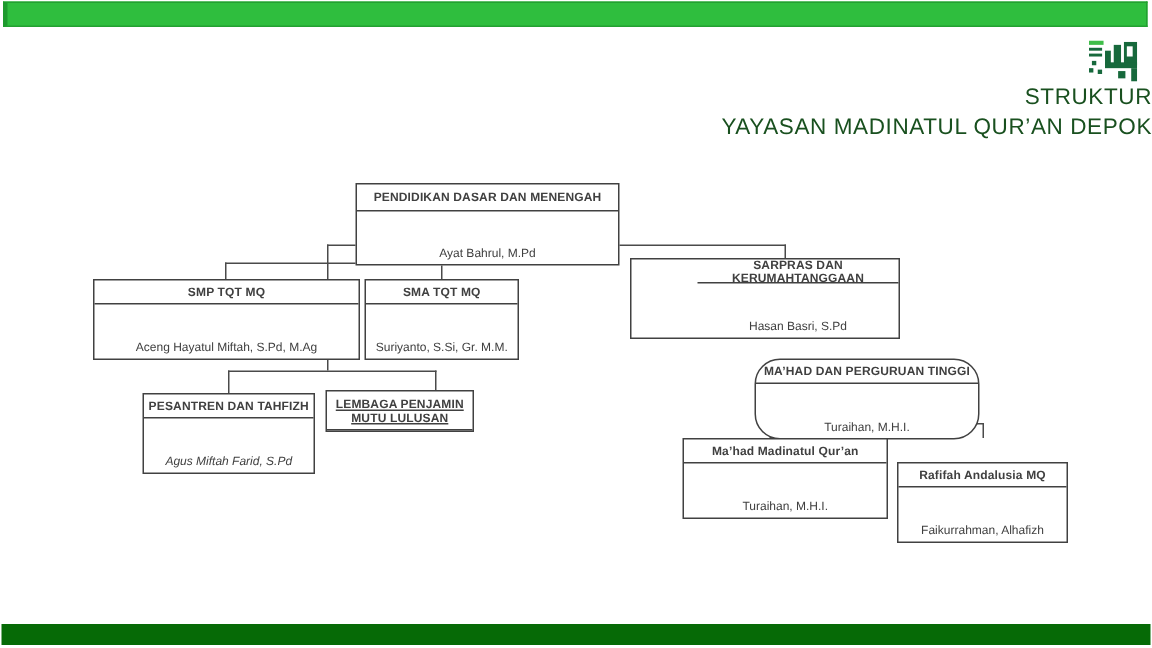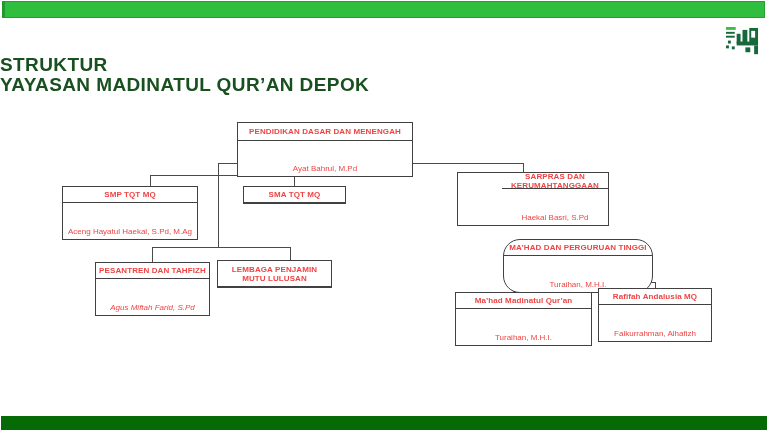--- a/index.html
+++ b/index.html
@@ -7,30 +7,30 @@
          font-family:"Liberation Sans", sans-serif; }
   #slide { position:relative; width:768px; height:432px; background:#ffffff; overflow:hidden; }
 
   
   .top-bar { position:absolute; left:2px; right:3px; top:1px; height:15px;
              background:#2FBE3E; border:1px solid #23A031; border-left:3px solid #1E9A2E; }
   .bottom-bar { position:absolute; left:1px; right:1px; bottom:2px; height:14px;
                 background:#066A06; }
 
   
-  .main-title { position:absolute; top:55px; left:0; right:0; text-align:left;
-                color:#19501F; font-size:19px; font-weight:bold; line-height:20px;
+  .main-title { position:absolute; top:55px; left:0; right:0; text-align:right;
+                color:#19501F; font-size:15px; font-weight:normal; line-height:20px;
                 letter-spacing:0.4px; }
 
   
   .logo { position:absolute; top:27px; right:9px; width:33px; height:33px; }
 
   
   .box { position:absolute; background:#ffffff; border:1px solid #414141;
-         color:#ef4444; box-sizing:border-box; }
+         color:#404040; box-sizing:border-box; }
   .box .title { font-weight:bold; font-size:8px; line-height:9px; letter-spacing:0.1px;
                 display:flex; align-items:center; justify-content:center;
                 text-align:center; border-bottom:1px solid #414141; padding:0 2px; box-sizing:border-box; }
   .box .name  { font-size:8px; display:flex; align-items:center; justify-content:center;
                 text-align:center; padding:0 2px; box-sizing:border-box;margin-top:20px; }
 
   
   .line { position:absolute; background:#4A4A4A; }
 </style>
 </head>
@@ -75,51 +75,52 @@
   <div class="line" style="left:578px;top:273px;width:1px;height:9px;"></div>
   <div class="line" style="left:513px;top:282px;width:143px;height:1px;"></div>
   <div class="line" style="left:513px;top:282px;width:1px;height:10px;"></div>
   <div class="line" style="left:655px;top:282px;width:1px;height:10px;"></div>
 
   <div class="box" style="left:237px;top:122px;width:176px;">
     <div class="title" style="height:18px;">PENDIDIKAN DASAR DAN MENENGAH</div>
     <div class="name" style="height:15px;">Ayat Bahrul, M.Pd</div>
   </div>
 
-  <div class="box" style="left:62px;top:186px;width:136px;">
+  <div class="box" style="left:62px;top:186px;width:178px;">
     <div class="title" style="height:16px;">SMP TQT MQ</div>
-    <div class="name" style="height:16px;">Aceng Hayatul Haekal, S.Pd, M.Ag</div>
+    <div class="name" style="height:16px;">Aceng Hayatul Miftah, S.Pd, M.Ag</div>
   </div>
 
   <div class="box" style="left:243px;top:186px;width:103px;">
     <div class="title" style="height:16px;text-align:center;">SMA TQT MQ</div>
+    <div class="name" style="height:16px;">Suriyanto, S.Si, Gr. M.M.</div>
   </div>
 
-  <div class="box" style="left:457px;top:172px;width:152px;padding-left:44px;">
+  <div class="box" style="left:420px;top:172px;width:180px;padding-left:44px;">
     <div class="title" style="height:16px;">SARPRAS DAN KERUMAHTANGGAAN</div>
-    <div class="name" style="height:16px;">Haekal Basri, S.Pd</div>
+    <div class="name" style="height:16px;">Hasan Basri, S.Pd</div>
   </div>
 
   <div class="box" style="left:95px;top:262px;width:115px;">
     <div class="title" style="height:16px;">PESANTREN DAN TAHFIZH</div>
     <div class="name" style="height:16px;font-style:italic;">Agus Miftah Farid, S.Pd</div>
   </div>
 
-  <div class="box" style="left:217px;top:260px;width:115px;">
+  <div class="box" style="left:217px;top:260px;width:99px;text-decoration:underline;">
     <div class="title" style="height:26px;">LEMBAGA PENJAMIN MUTU LULUSAN</div>
   </div>
 
   <div class="box" style="left:503px;top:239px;width:150px;border-radius:17px;">
     <div class="title" style="height:16px;">MA’HAD DAN PERGURUAN TINGGI</div>
     <div class="name" style="height:16px;">Turaihan, M.H.I.</div>
   </div>
 
   <div class="box" style="left:455px;top:292px;width:137px;">
     <div class="title" style="height:16px;">Ma’had Madinatul Qur’an</div>
     <div class="name" style="height:16px;">Turaihan, M.H.I.</div>
   </div>
 
-  <div class="box" style="left:598px;top:288px;width:114px;">
+  <div class="box" style="left:598px;top:308px;width:114px;">
     <div class="title" style="height:16px;">Rafifah Andalusia MQ</div>
     <div class="name" style="height:16px;">Faikurrahman, Alhafizh</div>
   </div>
 
 </div>
 
 </body></html>

